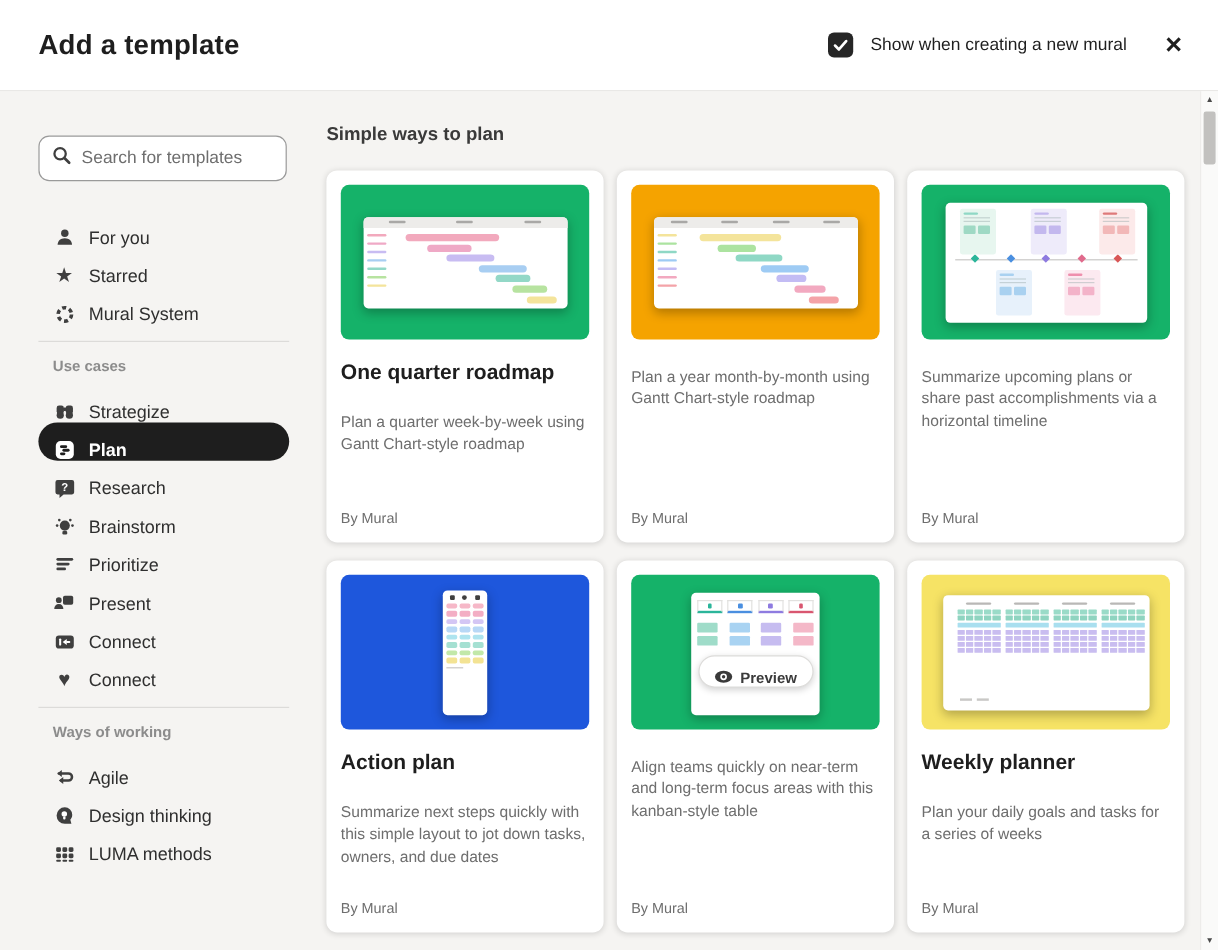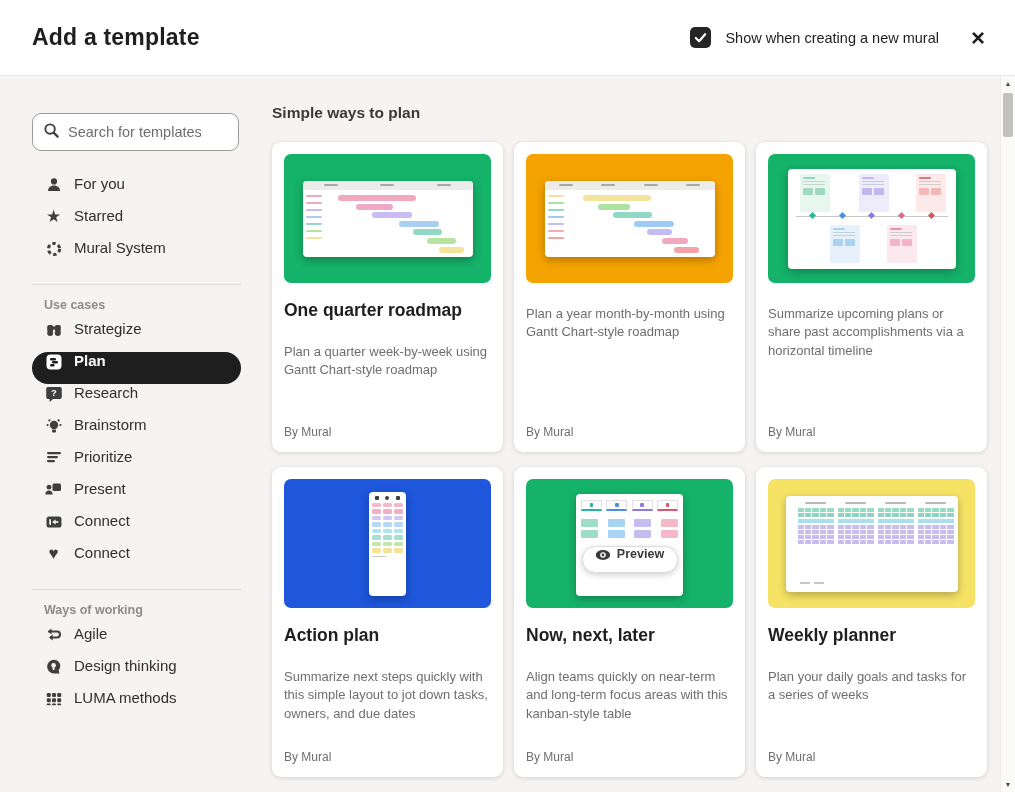--- a/index.html
+++ b/index.html
@@ -20,21 +20,21 @@
                cursor:pointer; line-height:1; margin-left:12px; padding:2px 6px;}
 
   
   .sidebar { position:absolute; top:76px; left:0; width:264px; bottom:0; padding:37px 0 0 32px; }
   .search-box { width:207px; height:38px; background:#fff; border:1.5px solid #9A9A9A;
                 border-radius:9px; display:flex; align-items:center; padding:0 10px; gap:8px; }
   .search-box input { border:none; outline:none; background:transparent; font-size:14.5px;
                       color:#2F2F2F; width:150px; font-family:"Liberation Sans",sans-serif; }
   .search-box input::placeholder { color:#6E6E6E; }
   .nav { margin-top:24px; }
-  .nav-item { width:209px; height:32px; display:flex; align-items:flex-start; gap:11px;
+  .nav-item { width:209px; height:32px; display:flex; align-items:flex-end; gap:11px;
               padding-left:12px; border-radius:16px; cursor:pointer; color:#2F2F2F;
               font-size:15px; }
   .nav-item .ic { width:19px; height:19px; display:flex; align-items:center; justify-content:center; flex:none; }
   .nav-item .glyph { font-size:17px; color:#3F3F3F; line-height:1; }
   .nav-item.selected { background:#1E1E1E; color:#fff; font-weight:700; }
   .divider { width:209px; height:1px; background:#DCDBD9; margin:13px 0 13px 0; }
   .section-label { font-size:12.5px; font-weight:700; color:#8C8C8C; padding-left:12px;
                    margin:2px 0 8px 0; }
 
   
@@ -80,21 +80,21 @@
   .kb-panel { width:107px; height:102px; position:absolute; left:50px; top:15px; padding:6px 5px; }
   .kb-head { display:flex; justify-content:space-between; margin-bottom:8px; }
   .kb-cell { width:21px; height:11px; background:#fff; border:0.5px solid #E2E1DF;
              border-bottom-width:2px; display:flex; align-items:center; justify-content:center; }
   .kb-cell i { width:3.5px; height:3.5px; border-radius:1px; }
   .kb-row { display:flex; justify-content:space-between; margin-bottom:3px; }
   .kb-row i { width:17px; height:8px; border-radius:1px; }
   .preview-pill { position:absolute; left:50%; top:67px; transform:translateX(-50%);
                   width:96px; height:27px; background:#fff; border:1px solid #DCDBD9;
                   border-radius:14px; box-shadow:0 2px 6px rgba(0,0,0,.18);
-                  display:flex; align-items:flex-start; justify-content:center; gap:6px; z-index:3; }
+                  display:flex; align-items:flex-end; justify-content:center; gap:6px; z-index:3; }
   .preview-pill span { font-size:12.5px; font-weight:700; color:#3A3A3A; }
 
   .wk-panel { width:172px; height:96px; padding:6px 4px 6px 12px; position:relative; }
   .wk-cols { display:flex; gap:4px; }
   .wk-col { flex:1; }
   .wk-title { width:60%; height:2px; background:#B9B8B6; border-radius:1px; margin:0 auto 4px auto; }
   .wk-grid { display:grid; grid-template-columns:repeat(5,1fr); gap:1px; margin-bottom:2px; }
   .wk-grid i { height:4px; border-radius:0.5px; }
   .wk-cyan { height:4px; border-radius:0.5px; background:#A9DFEF; margin-bottom:2px; }
   .wk-foot { position:absolute; left:14px; bottom:8px; display:flex; gap:4px; }
@@ -540,21 +540,20 @@
           </div>
           <div class="preview-pill">
             <svg width="16" height="16" viewBox="0 0 16 16">
               <ellipse cx="8" cy="8" rx="7.2" ry="5" fill="#3A3A3A"></ellipse>
                 <circle cx="8" cy="8" r="2.8" fill="#fff"></circle>
                 <circle cx="8" cy="8" r="1.4" fill="#3A3A3A"></circle>
             </svg>
             <span>Preview</span>
           </div>
         </div>
-        <div class="card-title">Now, next, later</div>
         <div class="card-desc">Align teams quickly on near-term and long-term focus areas with this kanban-style table</div>
         <div class="card-byline">By Mural</div>
       </div>
 
       <div class="card">
         <div class="thumb" style="background:#F6E365">
           <div class="panel wk-panel">
             <div class="wk-cols">
               <div class="wk-col">
                 <div class="wk-title"></div>

